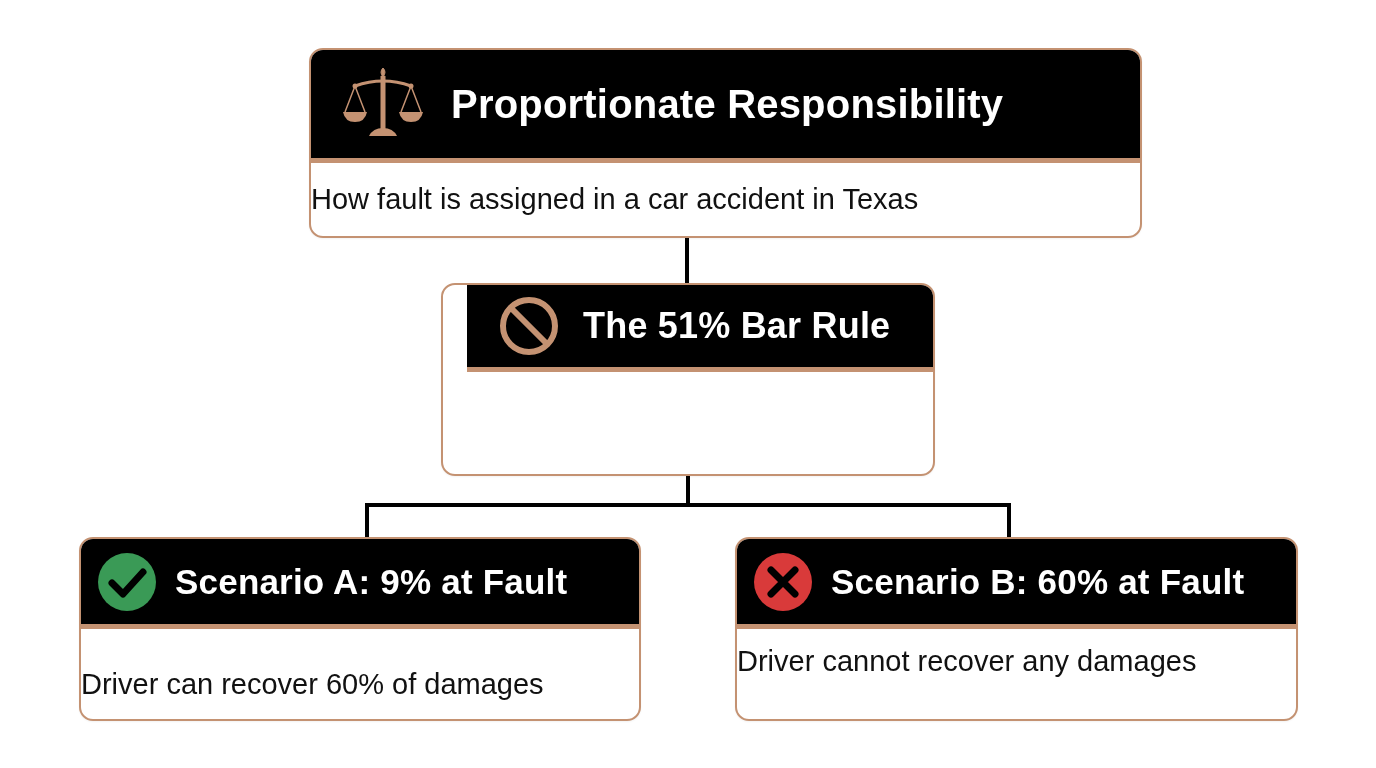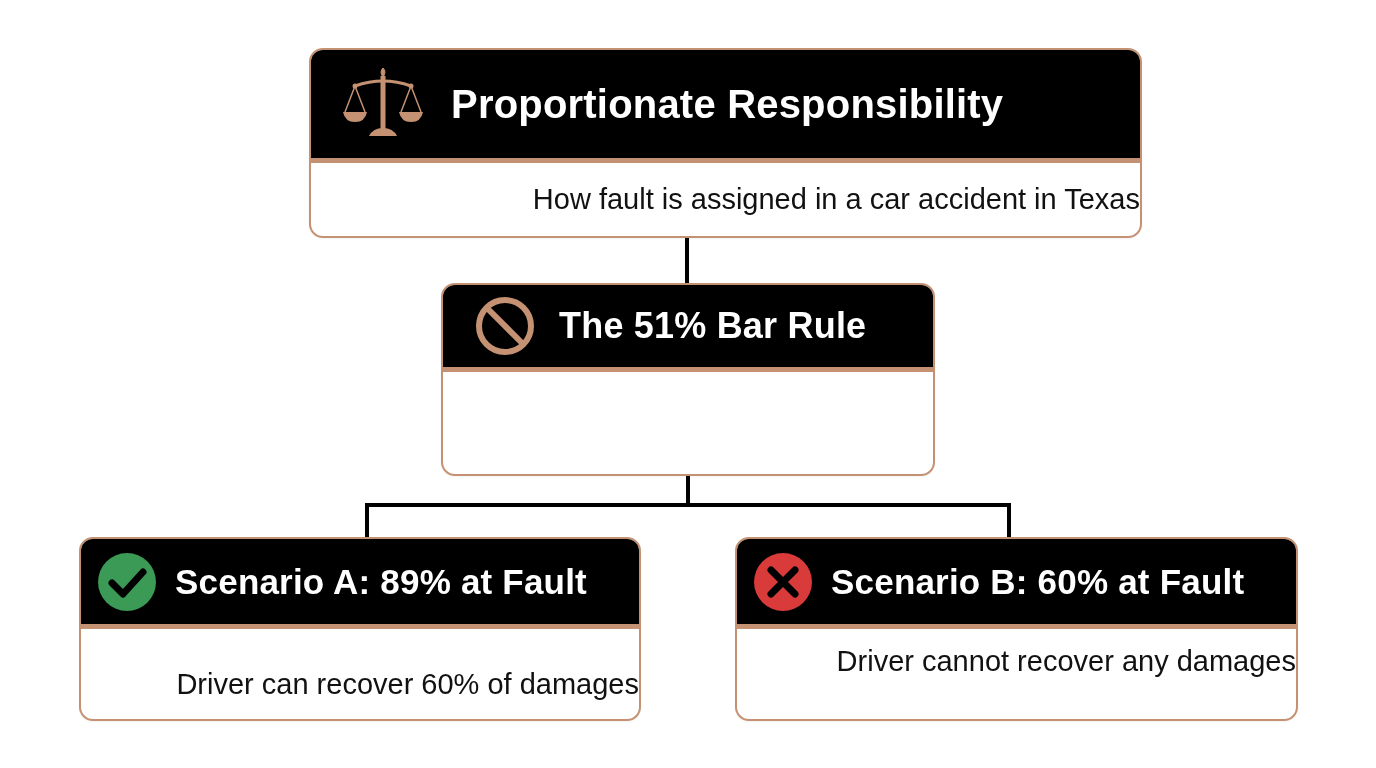--- a/index.html
+++ b/index.html
@@ -12,21 +12,21 @@
       border: 2.5px solid #c49272; border-radius: 14px; overflow: hidden;
       background: #ffffff;
       box-shadow: 0 1px 2px rgba(0,0,0,0.05);
     }
     .hdr {
       background: #000000; color: #ffffff; display: flex; align-items: center;
       border-bottom: 5px solid #c49272; box-sizing: border-box;
     }
     .hdr .title { font-weight: bold; white-space: nowrap; letter-spacing: 0.2px; }
     .body {
-      display: flex; align-items: center; justify-content: flex-end; text-align: center;
+      display: flex; align-items: center; justify-content: flex-start; text-align: center;
       color: #111111; box-sizing: border-box;
     }
     .line { position: absolute; background: #000000; }
     svg { display: block; }
   </style>
 </head>
 <body>
 
 <div class="line" style="left:685px; top:236px; width:4px; height:48px;"></div>
 <div class="line" style="left:686px; top:474px; width:4px; height:32px;"></div>
@@ -52,21 +52,21 @@
         </g>
       </svg>
     </span>
     <span class="title" style="font-size:40px;">Proportionate Responsibility</span>
   </div>
   <div class="body" style="height:72px; font-size:29px;">
     <span>How fault is assigned in a car accident in Texas</span>
   </div>
 </div>
 
-<div class="box" style="left:441px; top:283px; width:494px; height:193px;">
+<div class="box" style="left:441px; top:283px; width:494px; height:193px;padding-left:24px;">
   <div class="hdr" style="height:87px; padding-left:32px;">
     <span style="width:60px; height:60px; margin-right:24px;">
       <svg width="60" height="60" viewBox="0 0 60 60">
         <circle cx="30" cy="30" r="26" fill="none" stroke="#c49272" stroke-width="6"></circle>
         <line x1="12" y1="12" x2="48" y2="48" stroke="#c49272" stroke-width="6"></line>
       </svg>
     </span>
     <span class="title" style="font-size:36px;">The 51% Bar Rule</span>
   </div>
   <div class="body" style="height:101px; font-size:29px; flex-direction:column; line-height:36px;">
@@ -74,21 +74,21 @@
 </div>
 
 <div class="box" style="left:79px; top:537px; width:562px; height:184px;">
   <div class="hdr" style="height:90px; padding-left:16px;">
     <span style="width:60px; height:60px; margin-right:18px;">
       <svg width="60" height="60" viewBox="0 0 60 60">
         <circle cx="30" cy="30" r="29" fill="#3a9a56"></circle>
         <path d="M15 31 L26 42 L46 20" fill="none" stroke="#000000" stroke-width="7" stroke-linecap="round" stroke-linejoin="round"></path>
       </svg>
     </span>
-    <span class="title" style="font-size:35px;">Scenario A: 89% at Fault</span>
+    <span class="title" style="font-size:35px;">Scenario A: 9% at Fault</span>
   </div>
   <div class="body" style="height:111px; font-size:29px;">
     <span>Driver can recover 60% of damages</span>
   </div>
 </div>
 
 <div class="box" style="left:735px; top:537px; width:563px; height:184px;">
   <div class="hdr" style="height:90px; padding-left:16px;">
     <span style="width:60px; height:60px; margin-right:18px;">
       <svg width="60" height="60" viewBox="0 0 60 60">

